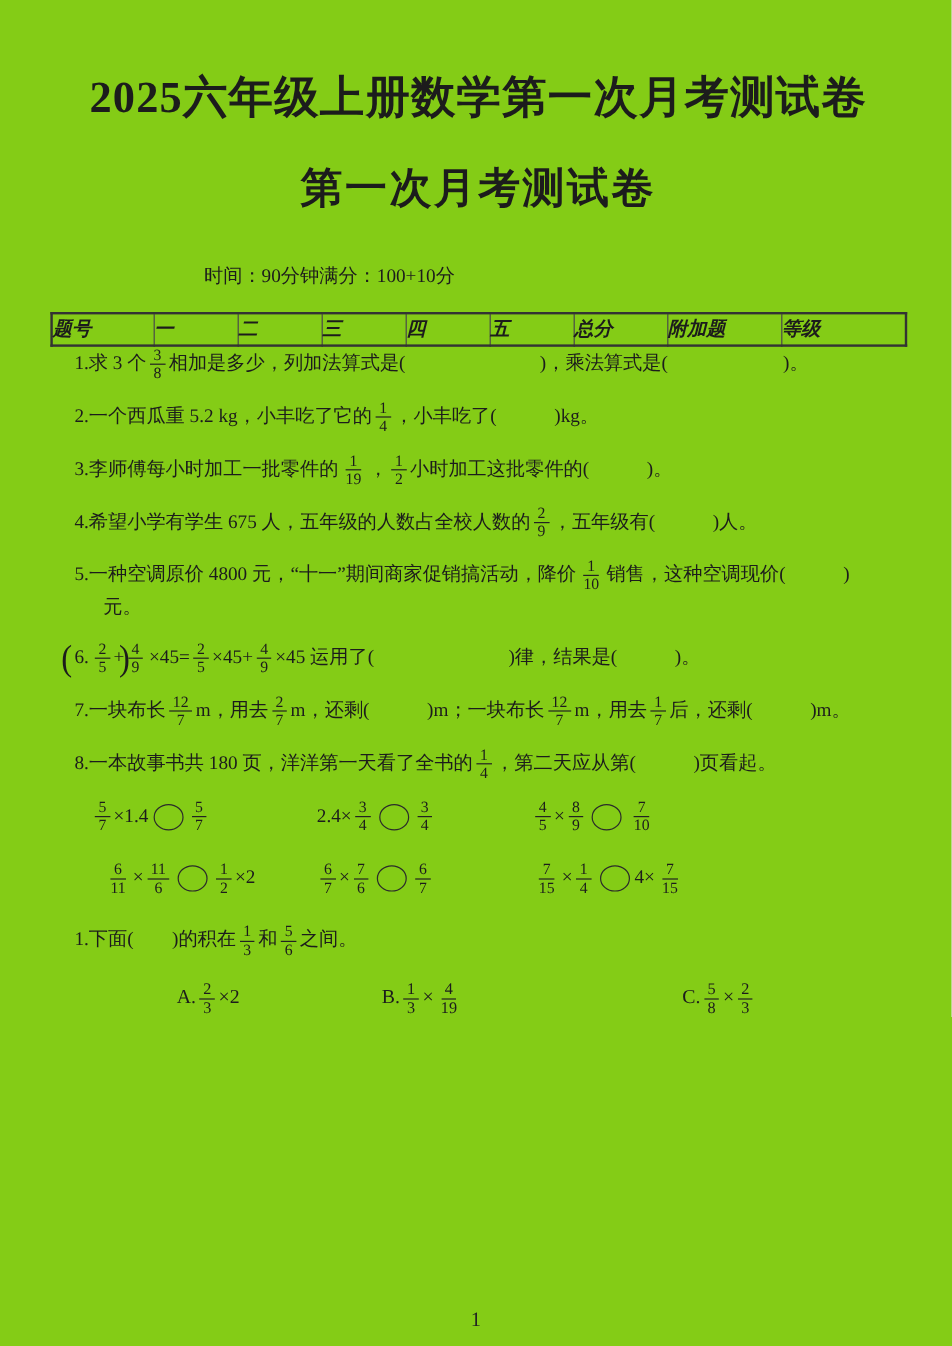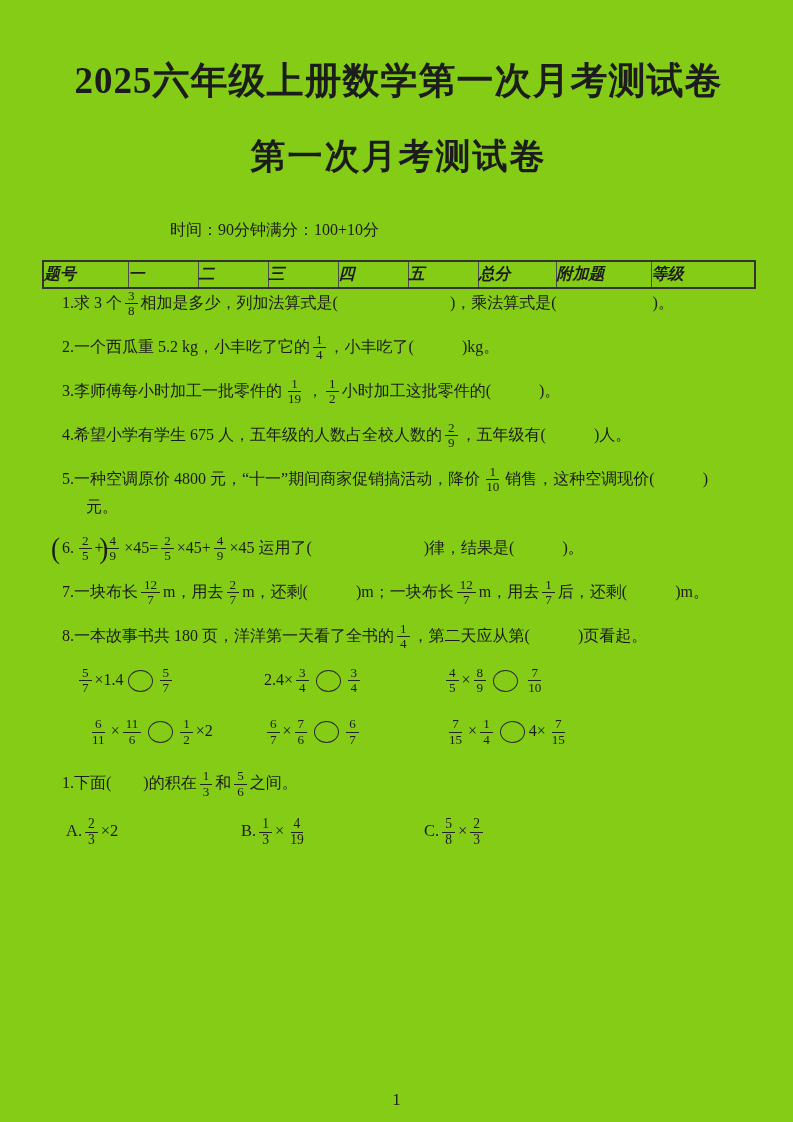--- a/index.html
+++ b/index.html
@@ -24,21 +24,21 @@
   .fr .den{padding:0 3px;}
   .circ{display:inline-block;width:23px;height:20px;border:1.6px solid #2b2b2b;border-radius:50%;
         vertical-align:middle;margin:0 4px;background:transparent;}
   .bigp{font-size:1.7em;font-weight:400;vertical-align:middle;line-height:1;display:inline-block;
         transform:scaleY(1.12);margin:0 1px;}
   .cmp-row{display:grid;grid-template-columns:188px 179px auto;align-items:center;
            margin:0 0 22px 34px;font-size:16px;}
   .cmp-row:first-of-type{margin-top:6px;}
   .cmp-item.indent{padding-left:10px;}
   .opt-row{display:grid;grid-template-columns:175px 183px auto;align-items:center;
-           margin:18px 0 0 24px;font-size:16.5px;}
+           margin:18px 0 0 44px;font-size:16.5px;text-align:center;}
   .page-num{position:absolute;bottom:12px;left:0;right:0;text-align:center;font-size:17px;color:#222;}
 </style>
 </head>
 <body>
 
 <div class="sheet">
 
   <h1 class="title">2025六年级上册数学第一次月考测试卷</h1>
   <h2 class="subtitle">第一次月考测试卷</h2>
 

